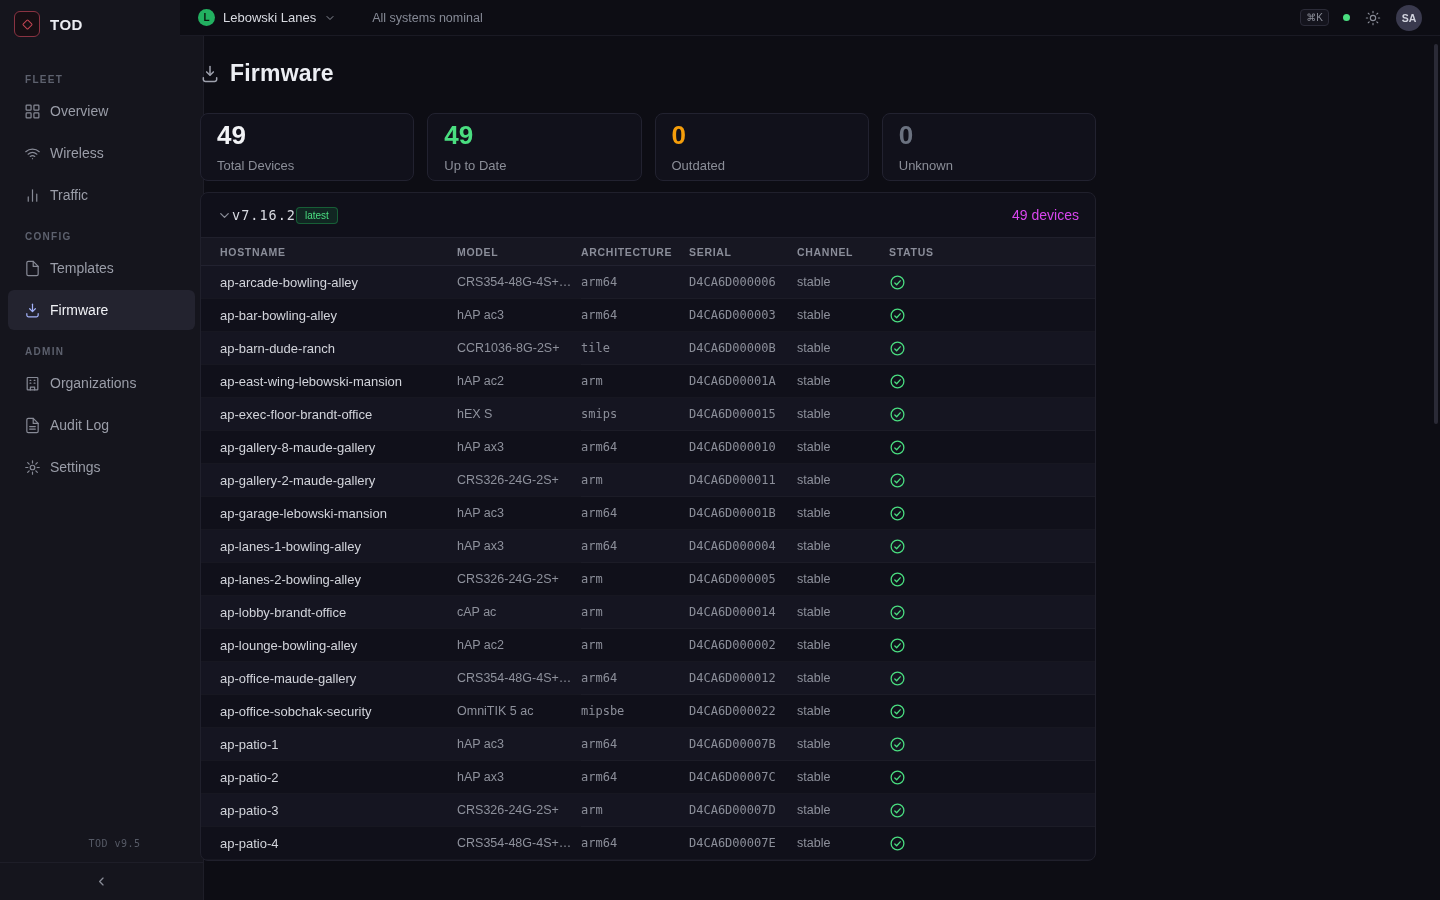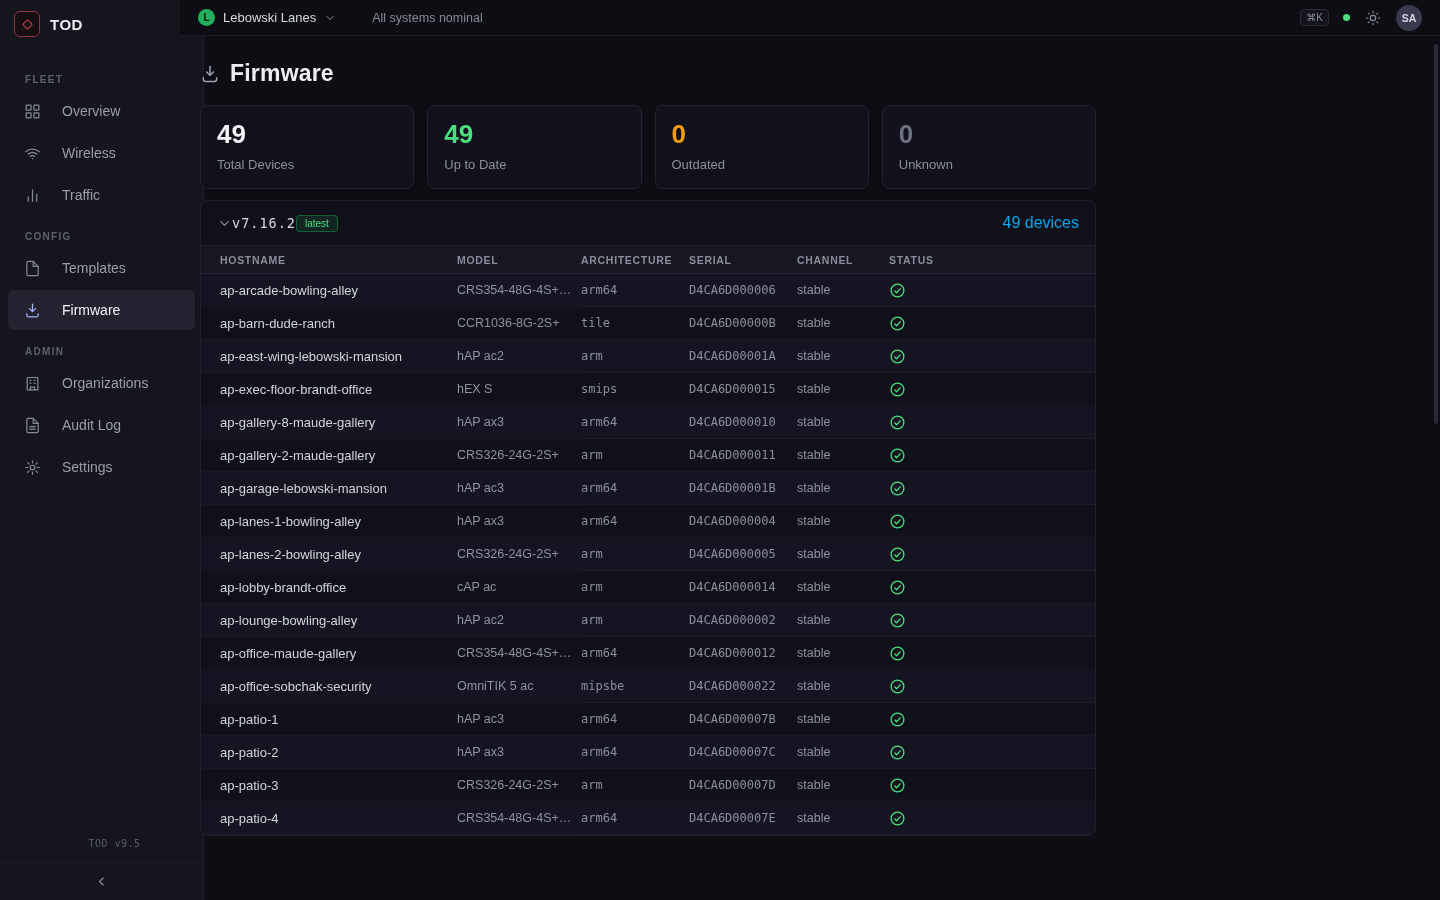--- a/index.html
+++ b/index.html
@@ -27,21 +27,21 @@
   .logo-box svg { width: 15px; height: 15px; stroke: #c24553; fill: none; stroke-width: 1.6; }
   .logo-text { font-size: 15px; font-weight: 700; letter-spacing: 0.5px; color: #ecedf2; }
 
   .nav { flex: 1 1 auto; padding-top: 10px; overflow: hidden; }
   .section-label {
     font-size: 10px; font-weight: 700; letter-spacing: 1.3px;
     color: #5d616e; margin: 16px 0 6px 25px; text-transform: uppercase;
   }
   .nav-item {
     height: 40px; margin: 2px 8px; border-radius: 6px;
-    display: flex; align-items: center; gap: 21px; padding: 0 16px;
+    display: flex; align-items: center; gap: 9px; padding: 0 16px;
     color: #9a9da8; font-size: 14px; cursor: pointer;
   }
   .nav-item svg { width: 17px; height: 17px; stroke: #878a96; fill: none; stroke-width: 1.7; stroke-linecap: round; stroke-linejoin: round; flex: none; }
   .nav-item.active { background: #23232f; color: #f1f2f6; }
   .nav-item.active svg { stroke: #a5b4fc; }
 
   .sidebar-footer { flex: none; }
   .version-label { text-align: center; font-size: 10px; color: #565a66; padding-bottom: 13px; letter-spacing: 0.5px; margin-left: 26px; }
   .collapse-bar {
     height: 38px; border-top: 1px solid #1e1e28;
@@ -83,42 +83,42 @@
     position: absolute; left: 180px; top: 36px; right: 0; bottom: 0;
     padding: 20px 20px 0 20px; overflow: hidden;
   }
   .content { width: 896px; }
   .page-title-row { display: flex; align-items: center; gap: 10px; margin-top: 4px; }
   .page-title-row svg { width: 20px; height: 20px; stroke: #9ea1ad; fill: none; stroke-width: 1.8; stroke-linecap: round; stroke-linejoin: round; }
   .page-title { font-size: 23px; font-weight: 600; color: #eceef3; letter-spacing: 0.2px; }
 
   .stats-row { display: flex; gap: 13px; margin-top: 18px; }
   .stat-card {
-    flex: 1; height: 84px; background: #11111b; border: 1px solid #222230;
-    border-radius: 8px; padding: 14px 16px;
+    flex: 1; height: 68px; background: #11111b; border: 1px solid #222230;
+    border-radius: 8px; padding: 7px 16px; margin-top: 8px;
   }
   .stat-value { font-size: 26px; font-weight: 700; line-height: 1.1; }
   .stat-label { font-size: 13px; color: #8b8e98; margin-top: 8px; }
 
   .section-title { margin-top: 26px; font-size: 15px; font-weight: 500; color: #c9cbd3; }
 
   .panel {
     margin-top: 11px; border: 1px solid #20202c; border-radius: 8px;
     background: #10101a; overflow: hidden;
   }
   .panel-header {
     height: 44px; display: flex; align-items: center; gap: 0; padding: 0 16px; cursor: pointer;
   }
   .panel-chevron svg { width: 15px; height: 15px; stroke: #8a8d98; fill: none; stroke-width: 2; stroke-linecap: round; stroke-linejoin: round; display: block; }
   .group-version { font-size: 13.5px; color: #d9dbe2; letter-spacing: 1px; font-weight: 500; }
   .latest-badge {
     font-size: 10px; color: #4ade80; background: rgba(34,197,94,0.13);
     border: 1px solid rgba(34,197,94,0.35); border-radius: 4px; padding: 2px 8px;
   }
-  .devices-count { margin-left: auto; font-size: 16px; color: #0ea5e9; text-align: right; }
+  .devices-count { margin-left: auto; font-size: 14px; color: #d946ef; text-align: right; }
 
   table { width: 100%; border-collapse: collapse; table-layout: fixed; }
   thead th {
     background: #171722; height: 28px; text-align: left;
     font-size: 10.5px; font-weight: 600; letter-spacing: 0.7px; text-transform: uppercase;
     color: #8a8d99; border-top: 1px solid #20202c; border-bottom: 1px solid #222230;
   }
   thead th:first-child { padding-left: 19px; }
   tbody tr { border-bottom: 1px solid rgba(255,255,255,0.03); }
   tbody tr:nth-child(odd) { background: #151521; }
@@ -323,20 +323,33 @@
     <td class="c-serial">D4CA6D000006</td>
     <td class="c-channel">stable</td>
     <td class="c-status">
       <svg viewBox="0 0 24 24">
                   <circle cx="12" cy="12" r="9"></circle>
                   <path d="M8.2 12.6l2.6 2.6 5-5.6"></path>
                 </svg>
     </td>
   </tr>
             <tr>
+    <td class="c-hostname">ap-bar-bowling-alley</td>
+    <td class="c-model">hAP ac3</td>
+    <td class="c-arch">arm64</td>
+    <td class="c-serial">D4CA6D000003</td>
+    <td class="c-channel">stable</td>
+    <td class="c-status">
+      <svg viewBox="0 0 24 24">
+                  <circle cx="12" cy="12" r="9"></circle>
+                  <path d="M8.2 12.6l2.6 2.6 5-5.6"></path>
+                </svg>
+    </td>
+  </tr>
+            <tr>
     <td class="c-hostname">ap-barn-dude-ranch</td>
     <td class="c-model">CCR1036-8G-2S+</td>
     <td class="c-arch">tile</td>
     <td class="c-serial">D4CA6D00000B</td>
     <td class="c-channel">stable</td>
     <td class="c-status">
       <svg viewBox="0 0 24 24">
                   <circle cx="12" cy="12" r="9"></circle>
                   <path d="M8.2 12.6l2.6 2.6 5-5.6"></path>
                 </svg>

